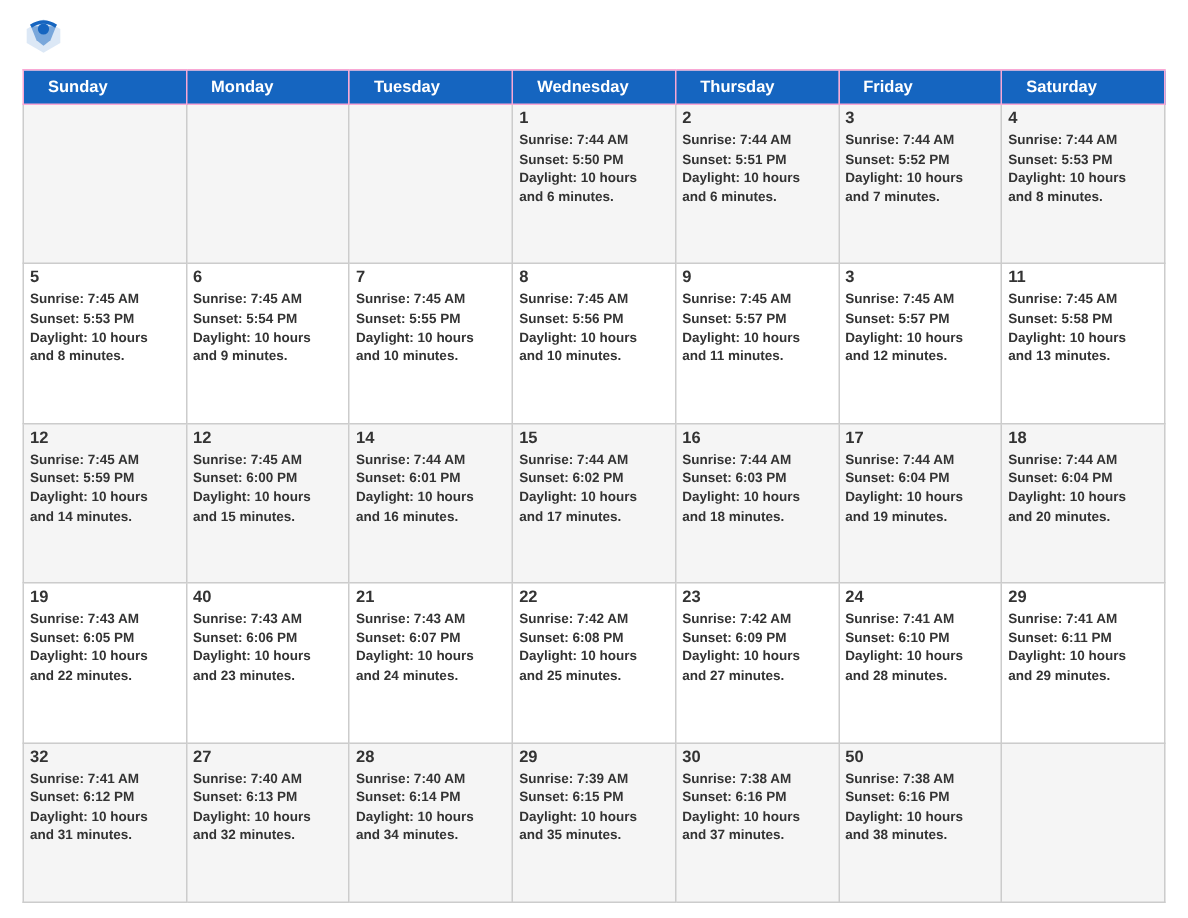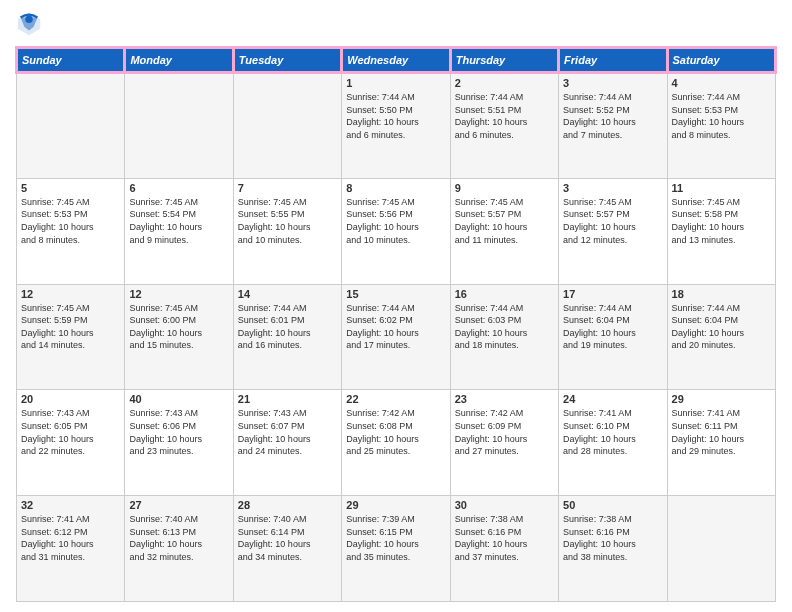--- a/index.html
+++ b/index.html
@@ -57,24 +57,23 @@
     table {
       width: 100%;
       border-collapse: collapse;
       flex: 1;
     }
     thead tr th {
       background-color: #1565c0;
       color: #fff;
       font-size: 11px;
       font-weight: bold;
-      padding: 5px 4px;
+      padding: 5px 16px;
       text-align: left;
-      border: 3px solid #f9a8d4;
-      font-style: italic;
+      border: 1px solid #f9a8d4;
     }
     tbody tr td {
       vertical-align: top;
       font-size: 9px;
       color: #333;
       padding: 3px 4px;
       border: 1px solid #ccc;
       width: calc(100% / 7);
       height: 80px;
     }
@@ -85,20 +84,21 @@
       background-color: #fff;
     }
     .day-num {
       font-size: 11px;
       font-weight: bold;
       display: block;
       margin-bottom: 2px;
     }
     .cell-info {
       line-height: 1.4;
+      font-weight: bold;
     }
   </style>
 </head>
 <body>
 
 <div class="page">
   <div class="header">
     <div class="logo">
       <svg class="logo-icon" viewBox="0 0 30 30">
         <polygon points="15,3 27,10 27,20 15,27 3,20 3,10" fill="#1565c0" opacity="0.15"></polygon>
@@ -260,21 +260,21 @@
           <td>
             <span class="day-num">18</span>
             <div class="cell-info" style="white-space: pre-line;">Sunrise: 7:44 AM
 Sunset: 6:04 PM
 Daylight: 10 hours
 and 20 minutes.</div>
           </td>
         </tr>
         <tr>
           <td>
-            <span class="day-num">20</span>
+            <span class="day-num">19</span>
             <div class="cell-info" style="white-space: pre-line;">Sunrise: 7:43 AM
 Sunset: 6:05 PM
 Daylight: 10 hours
 and 22 minutes.</div>
           </td>
           <td>
             <span class="day-num">40</span>
             <div class="cell-info" style="white-space: pre-line;">Sunrise: 7:43 AM
 Sunset: 6:06 PM
 Daylight: 10 hours

